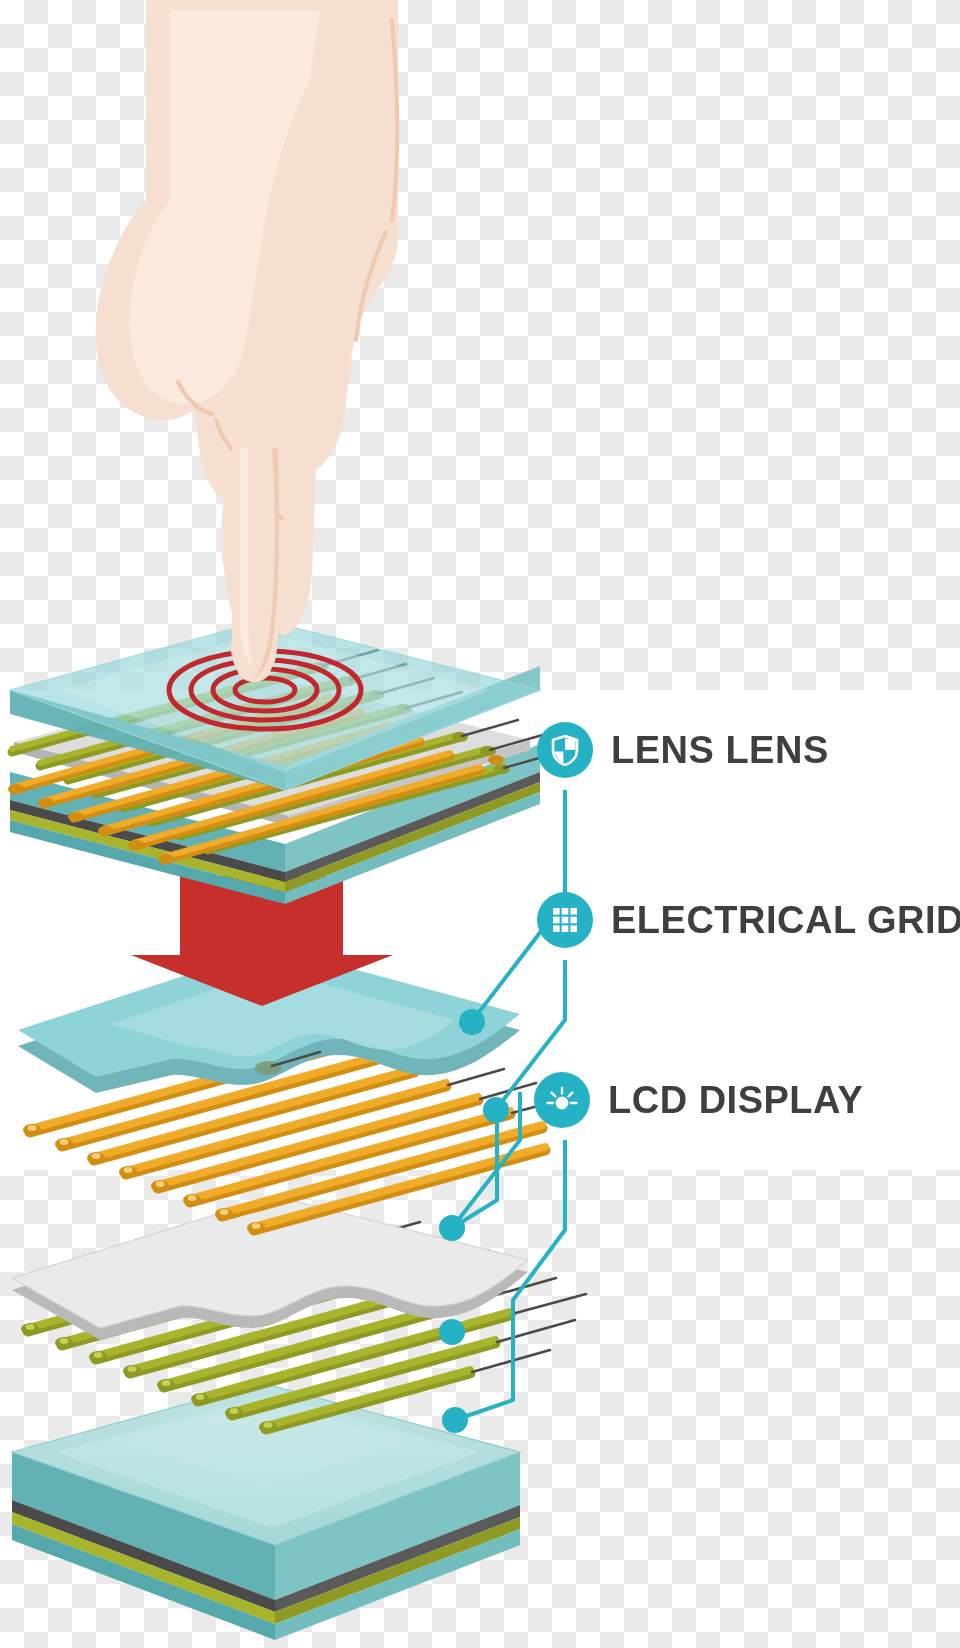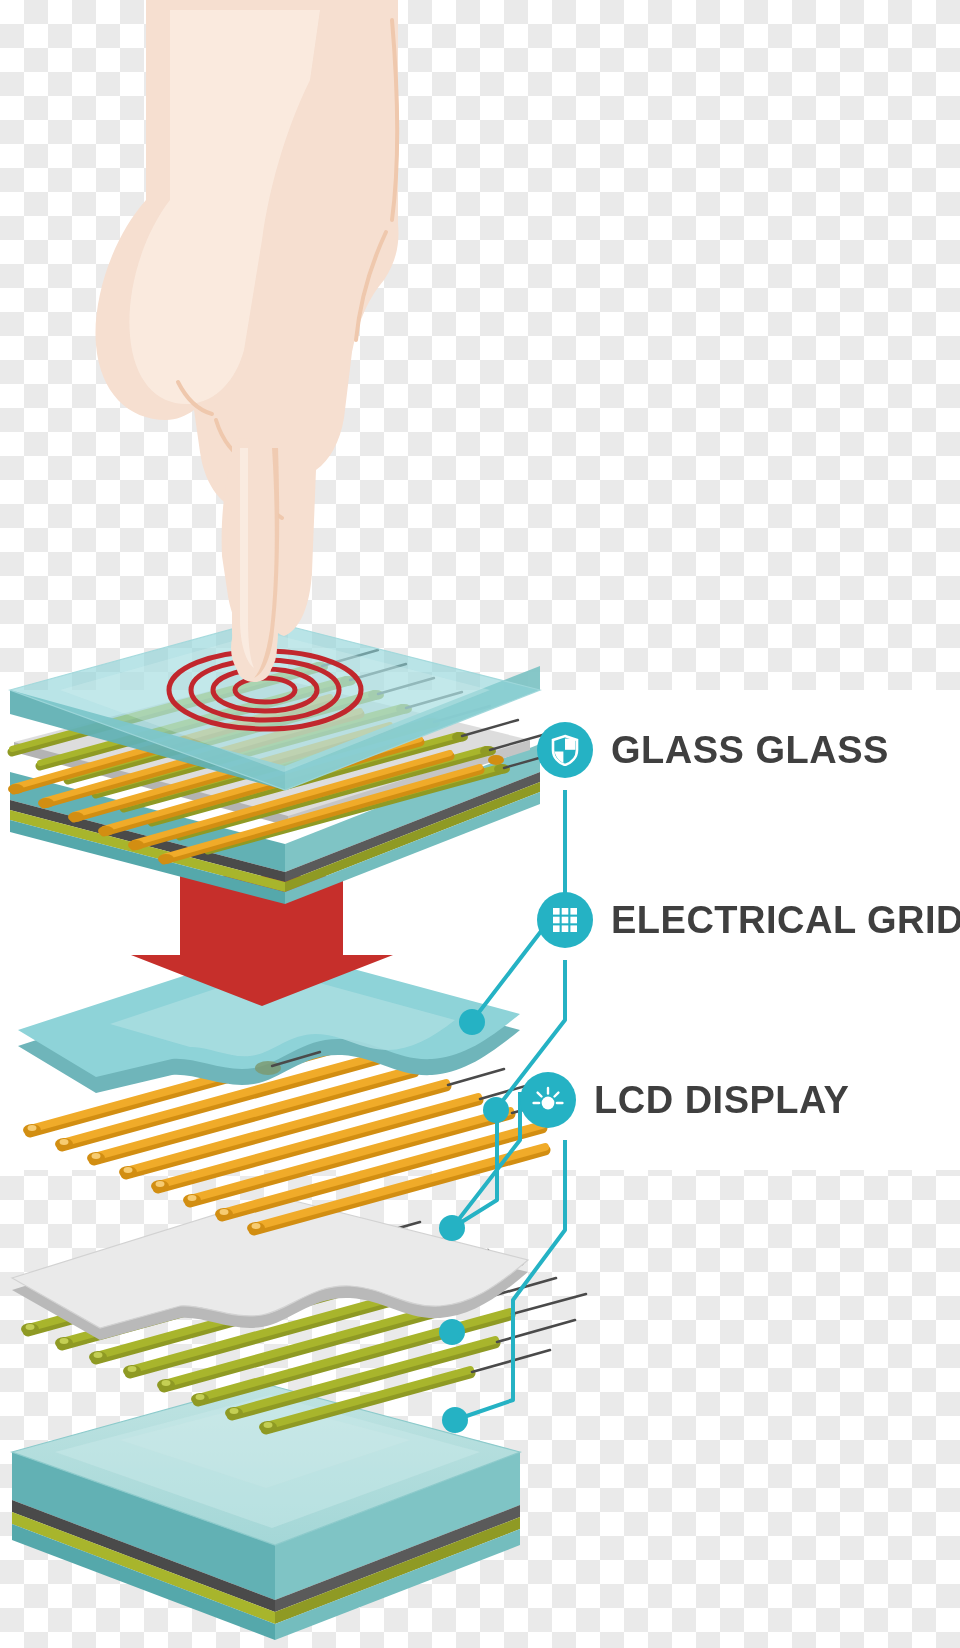--- a/index.html
+++ b/index.html
@@ -442,21 +442,21 @@
   </svg>
 
   <div class="legend-row" style="left:537px; top:722px;">
     <span class="legend-icon" style="background:#25b2c4;">
       <svg width="30" height="32" viewBox="0 0 30 32" aria-hidden="true">
         <path d="M15 2 L27 6 V16 C27 24 21 29 15 31 C9 29 3 24 3 16 V6 Z" fill="none" stroke="#ffffff" stroke-width="2.6"></path>
         <rect x="15" y="4.6" width="10.4" height="11.2" fill="#ffffff"></rect>
         <path d="M4.6 17.6 H13.4 V29 C9.4 27.2 5.6 23.4 4.6 17.6 Z" fill="#ffffff"></path>
       </svg>
     </span>
-    <span class="legend-label">GLASS GLASS</span>
+    <span class="legend-label">LENS LENS</span>
   </div>
 
   <div class="legend-row" style="left:537px; top:892px;">
     <span class="legend-icon" style="background:#25b2c4;">
       <svg width="30" height="30" viewBox="0 0 30 30" aria-hidden="true">
         <g fill="#ffffff">
           <rect x="3" y="3" width="6.6" height="6.6"></rect>
           <rect x="11.7" y="3" width="6.6" height="6.6"></rect>
           <rect x="20.4" y="3" width="6.6" height="6.6"></rect>
           <rect x="3" y="11.7" width="6.6" height="6.6"></rect>
@@ -464,21 +464,21 @@
           <rect x="20.4" y="11.7" width="6.6" height="6.6"></rect>
           <rect x="3" y="20.4" width="6.6" height="6.6"></rect>
           <rect x="11.7" y="20.4" width="6.6" height="6.6"></rect>
           <rect x="20.4" y="20.4" width="6.6" height="6.6"></rect>
         </g>
       </svg>
     </span>
     <span class="legend-label">ELECTRICAL GRID</span>
   </div>
 
-  <div class="legend-row" style="left:520px; top:1072px;">
+  <div class="legend-row" style="left:534px; top:1072px;">
     <span class="legend-icon" style="background:#25b2c4;">
       <svg width="34" height="34" viewBox="0 0 34 34" aria-hidden="true">
         <circle cx="17" cy="20" r="6.4" fill="#ffffff"></circle>
         <g stroke="#ffffff" stroke-width="2.4" stroke-linecap="round">
           <line x1="17" y1="5" x2="17" y2="10.5"></line>
           <line x1="6.6" y1="9.6" x2="10.5" y2="13.5"></line>
           <line x1="27.4" y1="9.6" x2="23.5" y2="13.5"></line>
           <line x1="2.6" y1="20" x2="8.1" y2="20"></line>
           <line x1="31.4" y1="20" x2="25.9" y2="20"></line>
         </g>

